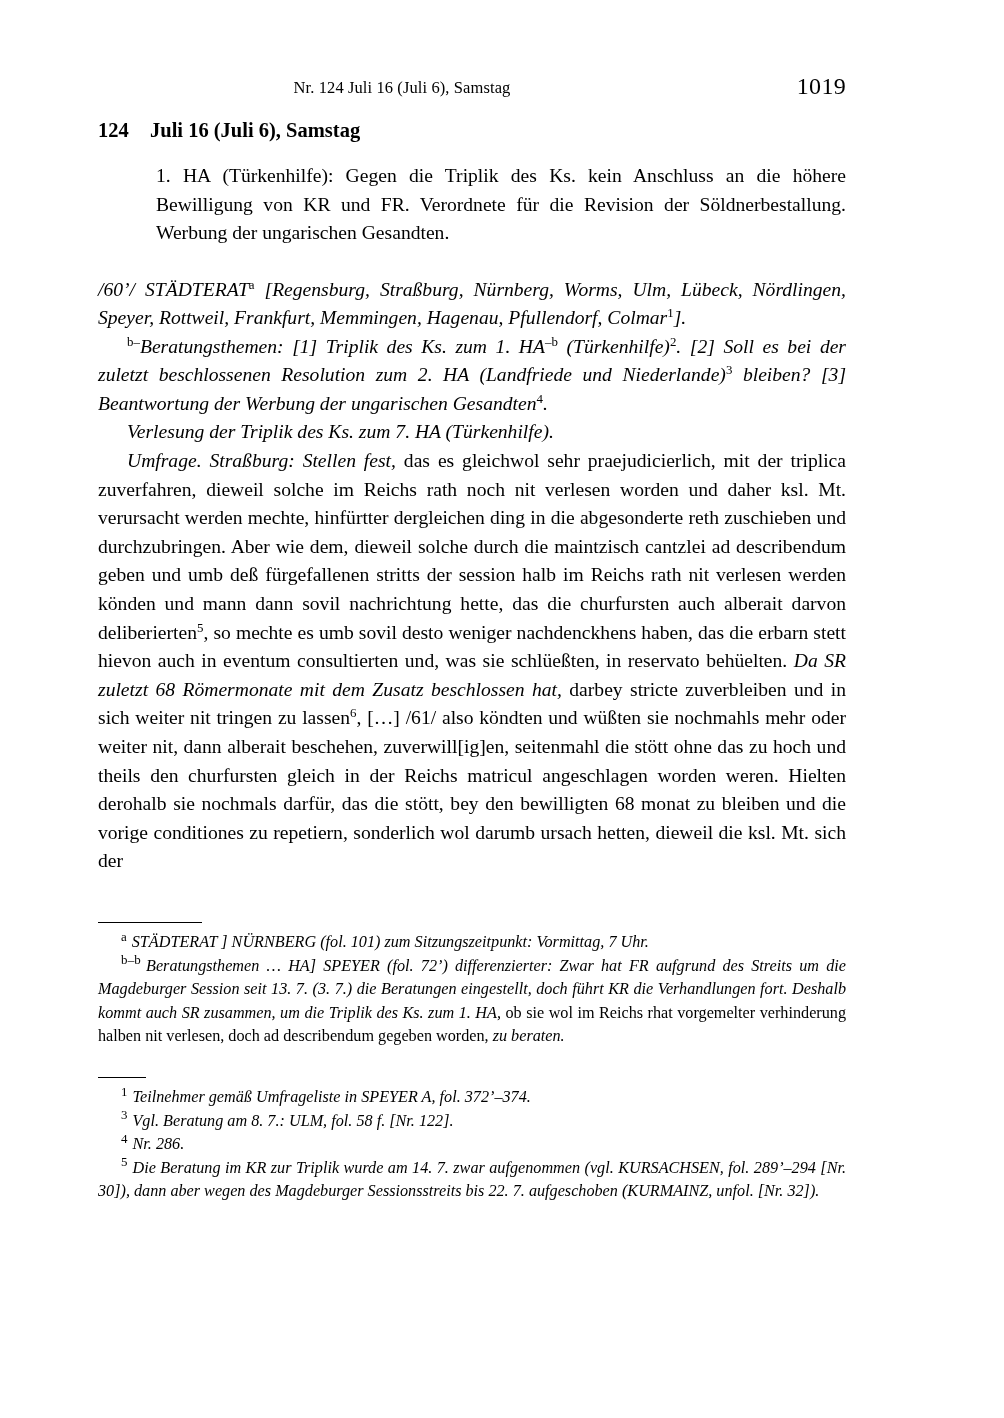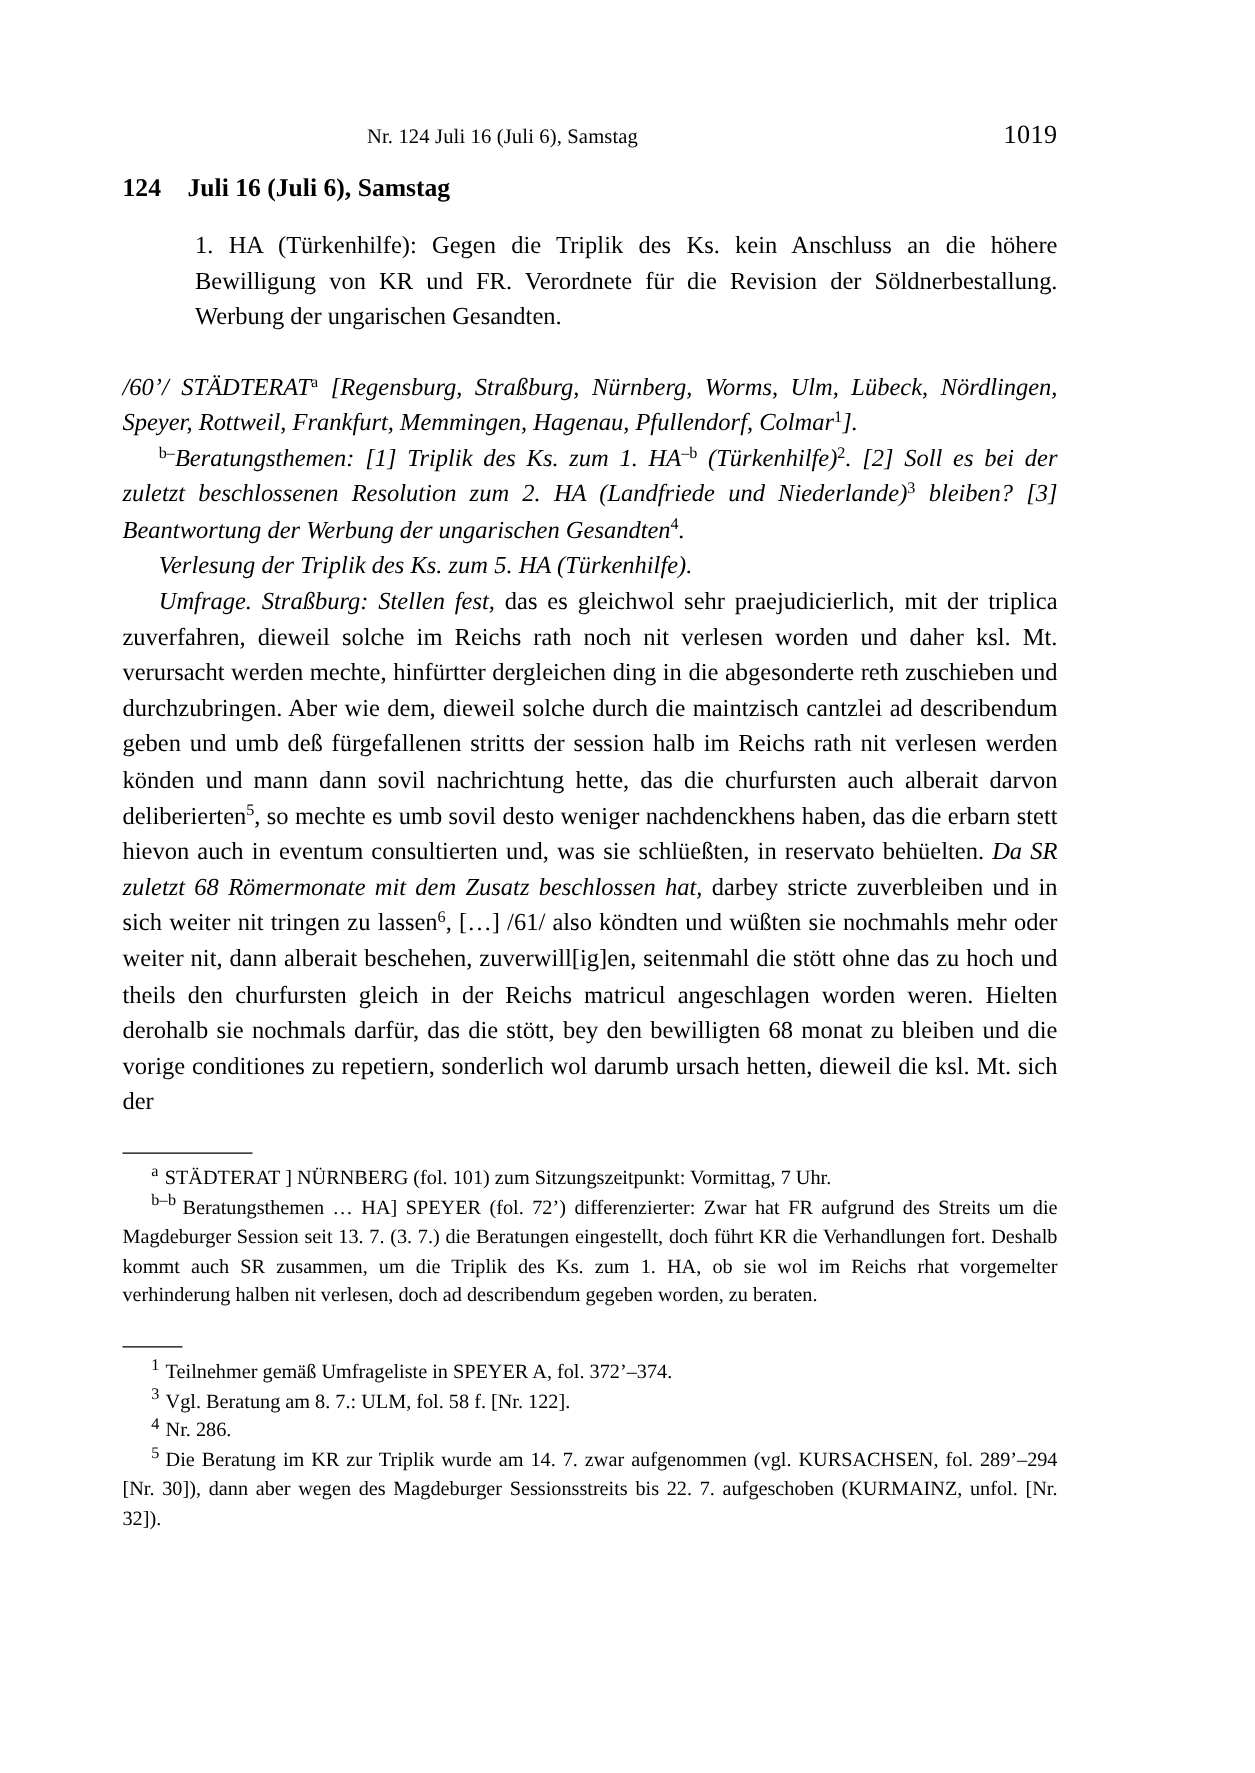--- a/index.html
+++ b/index.html
@@ -17,21 +17,21 @@
   .page {
     position: relative;
     width: 1004px;
     height: 1418px;
     box-sizing: border-box;
     overflow: hidden;
   }
   .content {
     position: absolute;
     left: 98px;
-    top: 96px;
+    top: 75px;
     width: 748px;
   }
 
   
   .running-head {
     position: relative;
     height: 26px;
     font-size: 16.5px;
     line-height: 26px;
     white-space: nowrap;
@@ -40,21 +40,21 @@
     position: absolute;
     left: 50%;
     transform: translateX(-50%);
     margin-left: -70px;
     letter-spacing: 0.1px;
   }
   .running-head .rh-page {
     position: absolute;
     right: 0;
     top: -2px;
-    font-size: 21px;
+    font-size: 24px;
     letter-spacing: 0.3px;
   }
 
   
   .chapter-head {
     margin-top: 16px;
     font-weight: bold;
     font-size: 20.5px;
     line-height: 26px;
     white-space: nowrap;
@@ -122,21 +122,21 @@
   }
   .fn-item.hang0 { text-indent: 23px; }
   .fn-marker {
     font-style: normal;
     font-size: 0.8em;
     vertical-align: 0.5em;
     line-height: 0;
     margin-right: 5px;
   }
   .fn-marker.wide { letter-spacing: 0.2px; }
-  .fn-text { }
+  .fn-text { font-style: italic; }
   .fn-text.roman { font-style: normal; }
 </style>
 </head>
 <body>
 
 <div class="page">
 
   <div class="content">
 
     <div class="running-head">
@@ -149,21 +149,21 @@
     </div>
 
     <div class="regest">1. HA (Türkenhilfe): Gegen die Triplik des Ks. kein Anschluss an die höhere Bewilligung von KR und FR. Verordnete für die Revision der Söldnerbestallung. Werbung der ungarischen Gesandten.</div>
 
     <div class="body-block">
 
       <p class="p-noindent"><span class="ital">/60’/</span><span class="ital">&nbsp;</span><span class="ital">STÄDTERAT</span><sup class="letter">a</sup><span class="ital"> [Regensburg, Straßburg, Nürnberg, Worms, Ulm, Lübeck, Nördlingen, Speyer, Rottweil, Frankfurt, Memmingen, Hagenau, Pfullendorf, Colmar</span><sup>1</sup><span class="ital">].</span></p>
 
       <p class="p-indent"><sup class="letter">b–</sup><span class="ital">Beratungsthemen: [1] Triplik des Ks. zum 1. HA</span><sup class="letter">–b</sup><span class="ital"> (Türkenhilfe)</span><sup>2</sup><span class="ital">. [2] Soll es bei der zuletzt beschlossenen Resolution zum 2. HA (Landfriede und Niederlande)</span><sup>3</sup><span class="ital"> bleiben? [3] Beantwortung der Werbung der ungarischen Gesandten</span><sup>4</sup><span class="ital">.</span></p>
 
-      <p class="p-indent ital">Verlesung der Triplik des Ks. zum 5. HA (Türkenhilfe).</p>
+      <p class="p-indent ital">Verlesung der Triplik des Ks. zum 7. HA (Türkenhilfe).</p>
 
       <p class="p-indent"><span class="ital">Umfrage. Straßburg: Stellen fest,</span><span> das es gleichwol sehr praejudicierlich, mit der triplica zuverfahren, dieweil solche im Reichs rath noch nit verlesen worden und daher ksl. Mt. verursacht werden mechte, hinfürtter dergleichen ding in die abgesonderte reth zuschieben und durchzubringen. Aber wie dem, dieweil solche durch die maintzisch cantzlei ad describendum geben und umb deß fürgefallenen stritts der session halb im Reichs rath nit verlesen werden könden und mann dann sovil nachrichtung hette, das die churfursten auch alberait darvon deliberierten</span><sup>5</sup><span>, so mechte es umb sovil desto weniger nachdenckhens haben, das die erbarn stett hievon auch in eventum consultierten und, was sie schlüeßten, in reservato behüelten. </span><span class="ital">Da SR zuletzt 68 Römermonate mit dem Zusatz beschlossen hat,</span><span> darbey stricte zuverbleiben und in sich weiter nit tringen zu lassen</span><sup>6</sup><span>, […] /61/ also köndten und wüßten sie nochmahls mehr oder weiter nit, dann alberait beschehen, zuverwill[ig]en, seitenmahl die stött ohne das zu hoch und theils den churfursten gleich in der Reichs matricul angeschlagen worden weren. Hielten derohalb sie nochmals darfür, das die stött, bey den bewilligten 68 monat zu bleiben und die vorige conditiones zu repetiern, sonderlich wol darumb ursach hetten, dieweil die ksl. Mt. sich der</span></p>
 
     </div>
 
   </div>
 
   <div class="fn-section variants">
     <div class="fn-rule long"></div>
 

